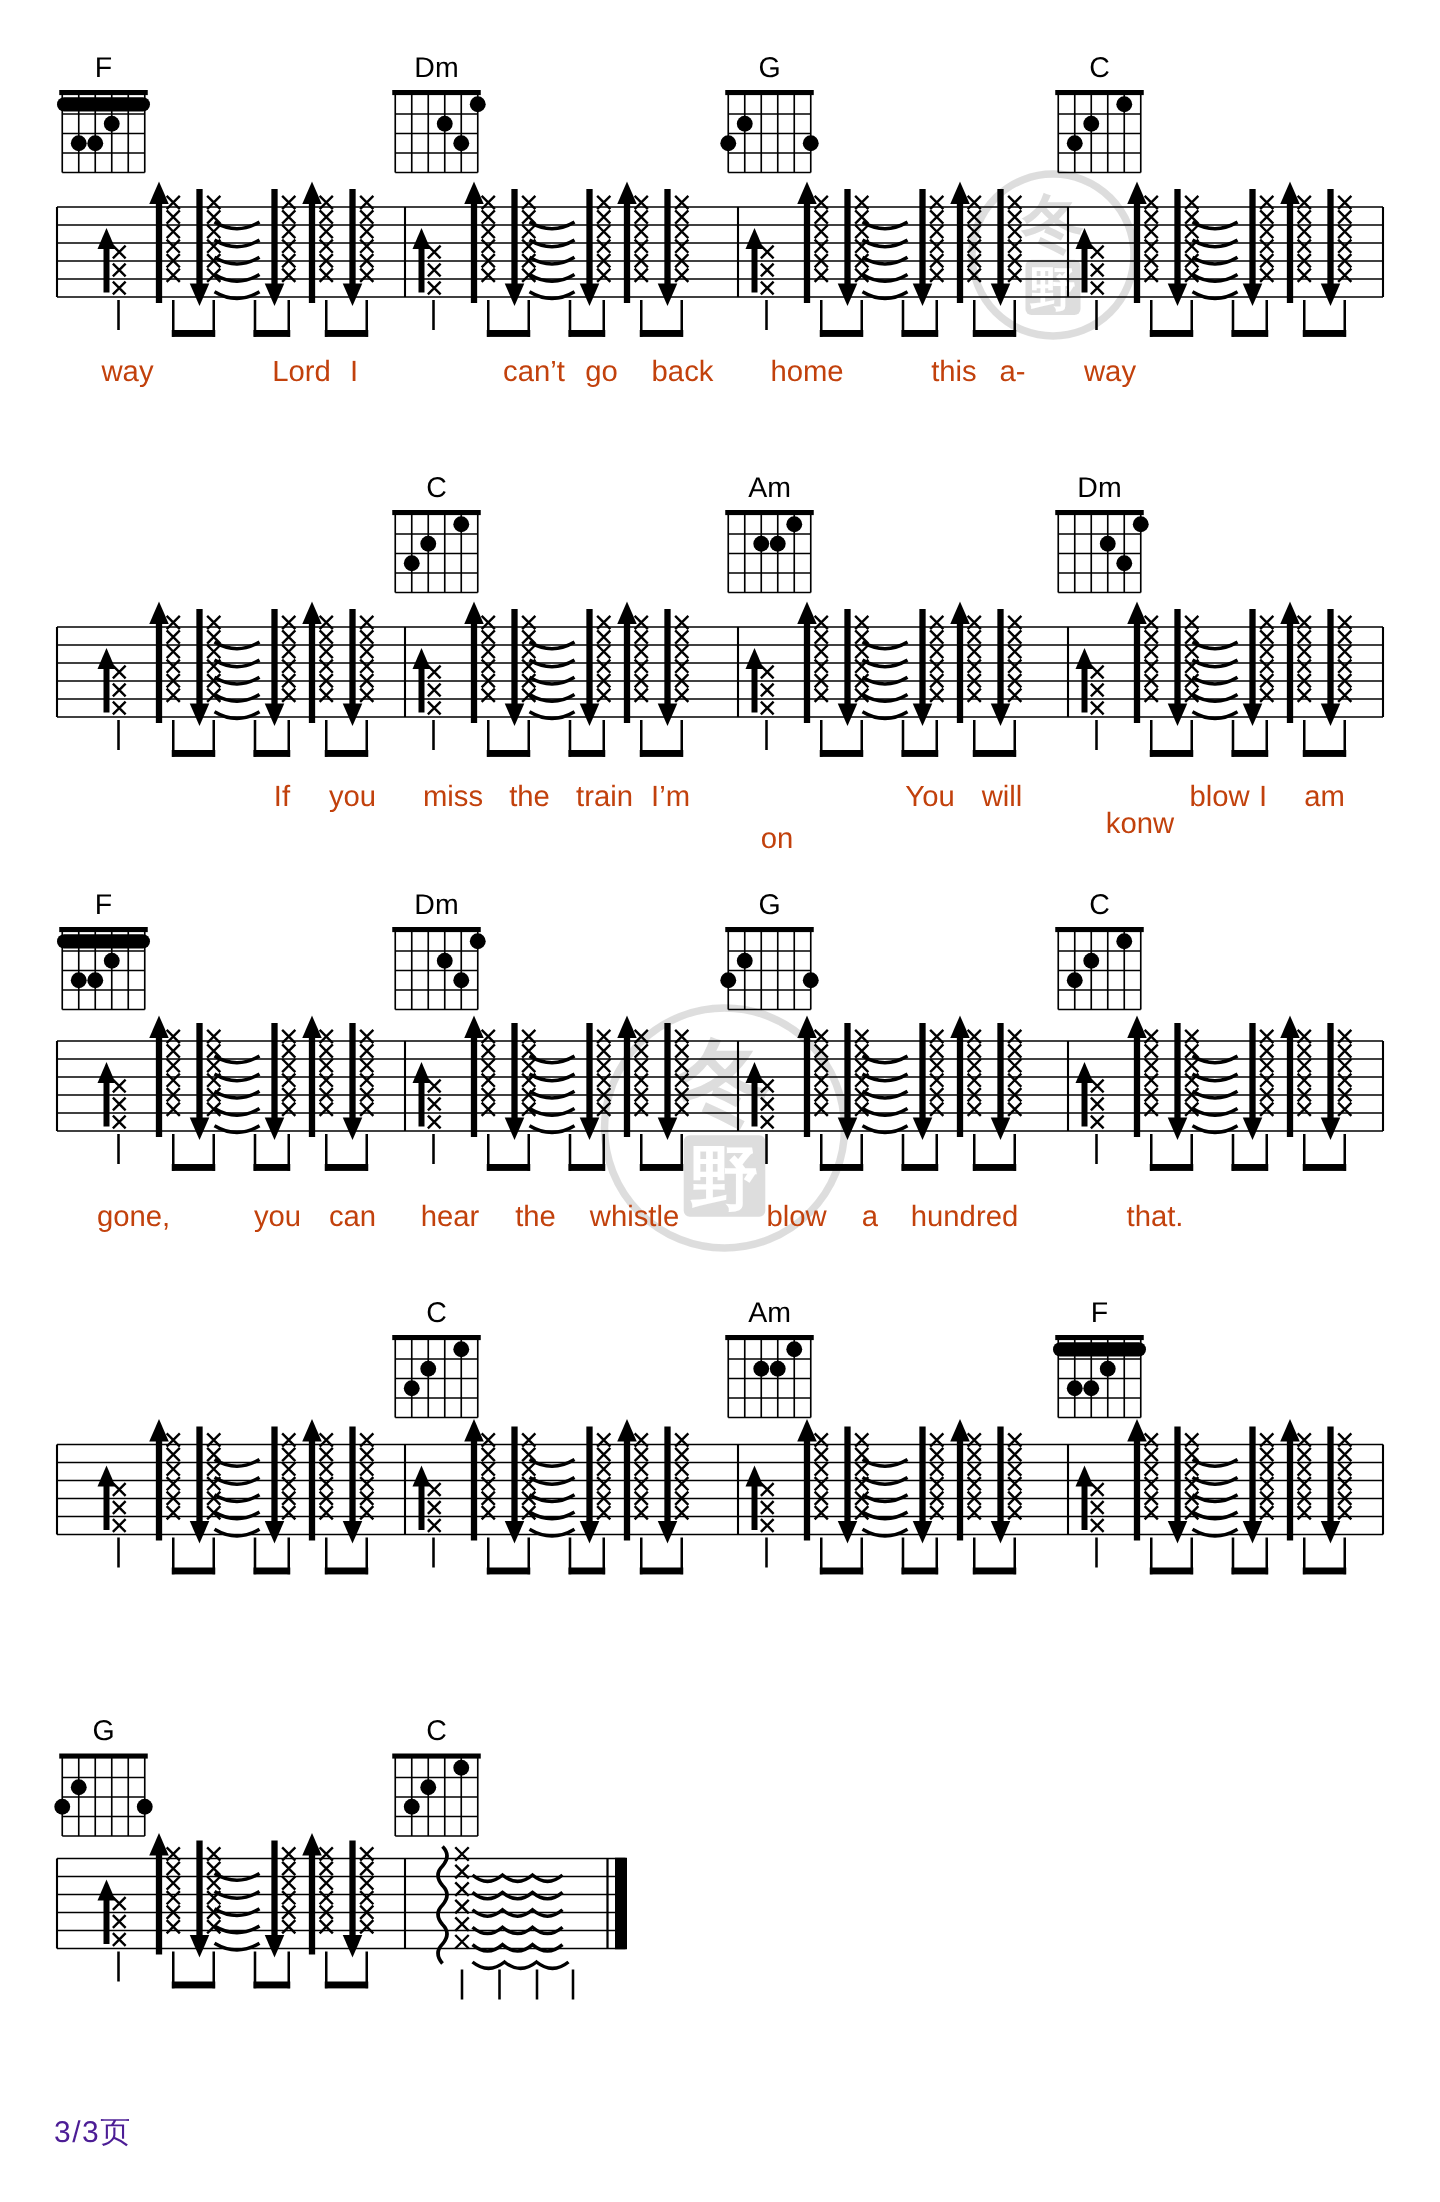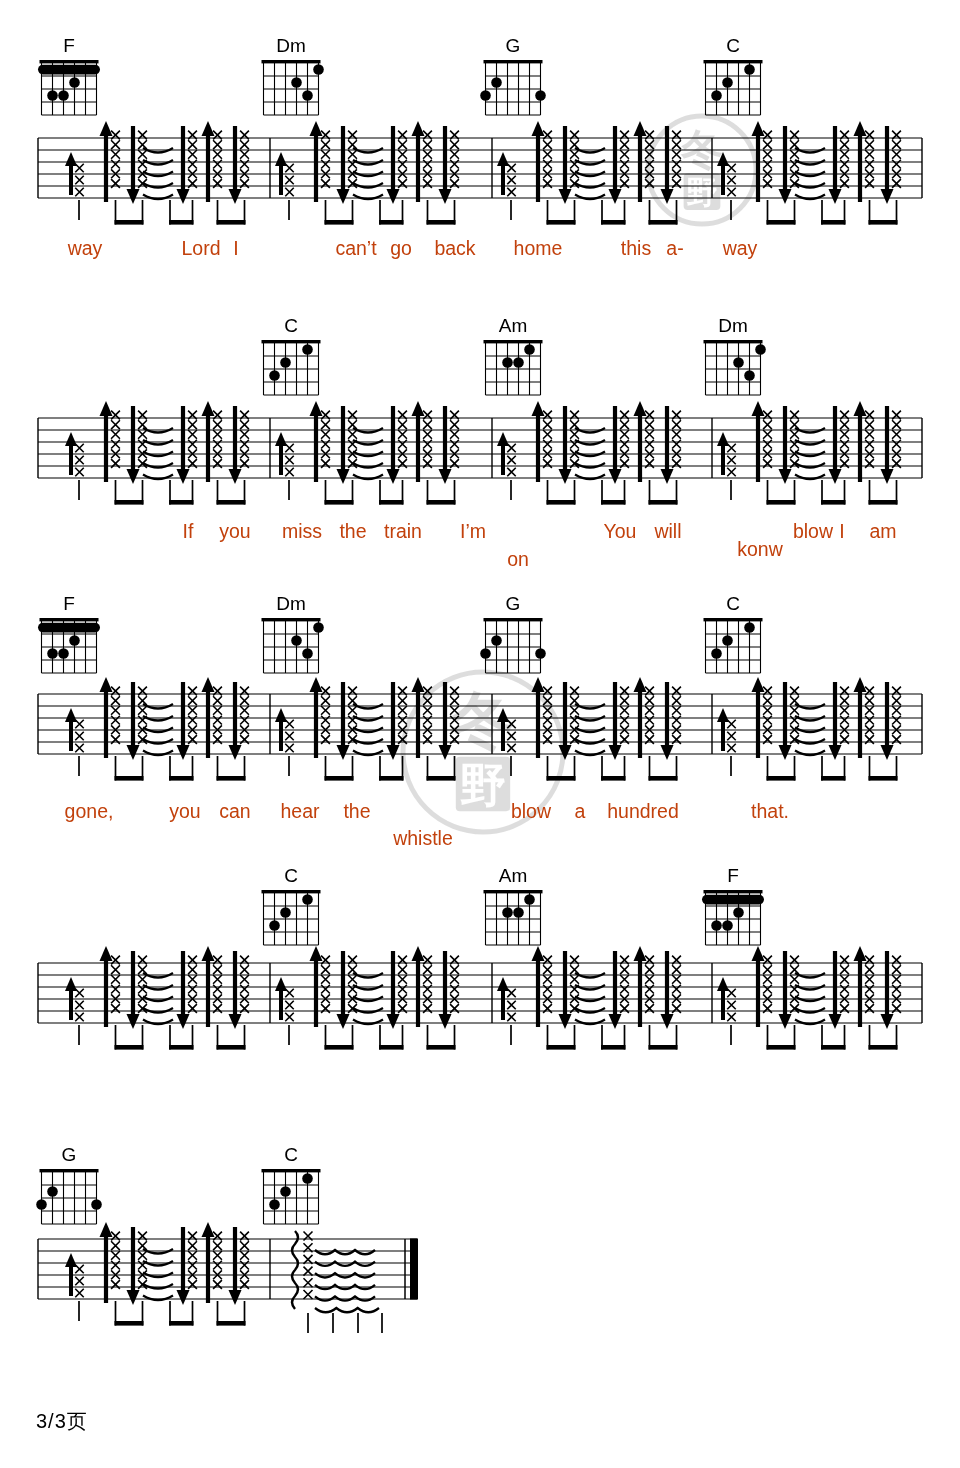--- a/index.html
+++ b/index.html
@@ -11,21 +11,21 @@
   .chord-label{
     position:absolute;transform:translateX(-50%);
     font-size:19px;line-height:22px;color:#000;white-space:nowrap;
   }
   .lyric-word{
     position:absolute;transform:translateX(-50%);
     font-size:19.5px;line-height:22px;color:#c2410c;white-space:nowrap;
   }
   .page-number{
     position:absolute;left:36px;top:1408px;
-    font-size:20px;color:#000000;letter-spacing:1px;
+    font-size:20px;color:#4c1d95;letter-spacing:1px;
   }
 </style>
 </head>
 <body>
 
 <div class="page" id="page">
     <svg class="score-svg" width="960" height="1468" viewBox="0 0 960 1468">
       <g opacity="0.5">
         <circle cx="702" cy="170" r="54" fill="none" stroke="#bdbdbd" stroke-width="5"></circle>
         <text x="702" y="163.52" text-anchor="middle" font-size="42.120000000000005" font-weight="bold" fill="#bdbdbd">冬</text>
@@ -1654,38 +1654,38 @@
     <span class="lyric-word" style="left: 675px; top: 237px;">a-</span>
     <span class="lyric-word" style="left: 740px; top: 237px;">way</span>
     <div class="chord-label" style="left: 291px; top: 315px;">C</div>
     <div class="chord-label" style="left: 513px; top: 315px;">Am</div>
     <div class="chord-label" style="left: 733px; top: 315px;">Dm</div>
     <span class="lyric-word" style="left: 188px; top: 520px;">If</span>
     <span class="lyric-word" style="left: 235px; top: 520px;">you</span>
     <span class="lyric-word" style="left: 302px; top: 520px;">miss</span>
     <span class="lyric-word" style="left: 353px; top: 520px;">the</span>
     <span class="lyric-word" style="left: 403px; top: 520px;">train</span>
-    <span class="lyric-word" style="left: 473px; top: 520px; text-align: center;">I’m</span>
+    <span class="lyric-word" style="left: 447px; top: 520px; text-align: center;">I’m</span>
     <span class="lyric-word" style="left: 518px; top: 520px; margin-top: 28px;">on</span>
     <span class="lyric-word" style="left: 620px; top: 520px;">You</span>
     <span class="lyric-word" style="left: 668px; top: 520px;">will</span>
     <span class="lyric-word" style="left: 760px; top: 520px; margin-top: 18px;">konw</span>
     <span class="lyric-word" style="left: 813px; top: 520px;">blow</span>
     <span class="lyric-word" style="left: 842px; top: 520px;">I</span>
     <span class="lyric-word" style="left: 883px; top: 520px;">am</span>
     <div class="chord-label" style="left: 69px; top: 593px;">F</div>
     <div class="chord-label" style="left: 291px; top: 593px;">Dm</div>
     <div class="chord-label" style="left: 513px; top: 593px;">G</div>
     <div class="chord-label" style="left: 733px; top: 593px;">C</div>
     <span class="lyric-word" style="left: 89px; top: 800px;">gone,</span>
     <span class="lyric-word" style="left: 185px; top: 800px;">you</span>
     <span class="lyric-word" style="left: 235px; top: 800px;">can</span>
     <span class="lyric-word" style="left: 300px; top: 800px;">hear</span>
     <span class="lyric-word" style="left: 357px; top: 800px;">the</span>
-    <span class="lyric-word" style="left: 423px; top: 800px; margin-top: 27px;">whistle</span>
+    <span class="lyric-word" style="left: 423px; top: 800px;">whistle</span>
     <span class="lyric-word" style="left: 531px; top: 800px;">blow</span>
     <span class="lyric-word" style="left: 580px; top: 800px;">a</span>
     <span class="lyric-word" style="left: 643px; top: 800px;">hundred</span>
     <span class="lyric-word" style="left: 770px; top: 800px;">that.</span>
     <div class="chord-label" style="left: 291px; top: 865px;">C</div>
     <div class="chord-label" style="left: 513px; top: 865px;">Am</div>
     <div class="chord-label" style="left: 733px; top: 865px;">F</div>
     <div class="chord-label" style="left: 69px; top: 1144px;">G</div>
     <div class="chord-label" style="left: 291px; top: 1144px;">C</div>
     <div class="page-number">3/3页</div>

